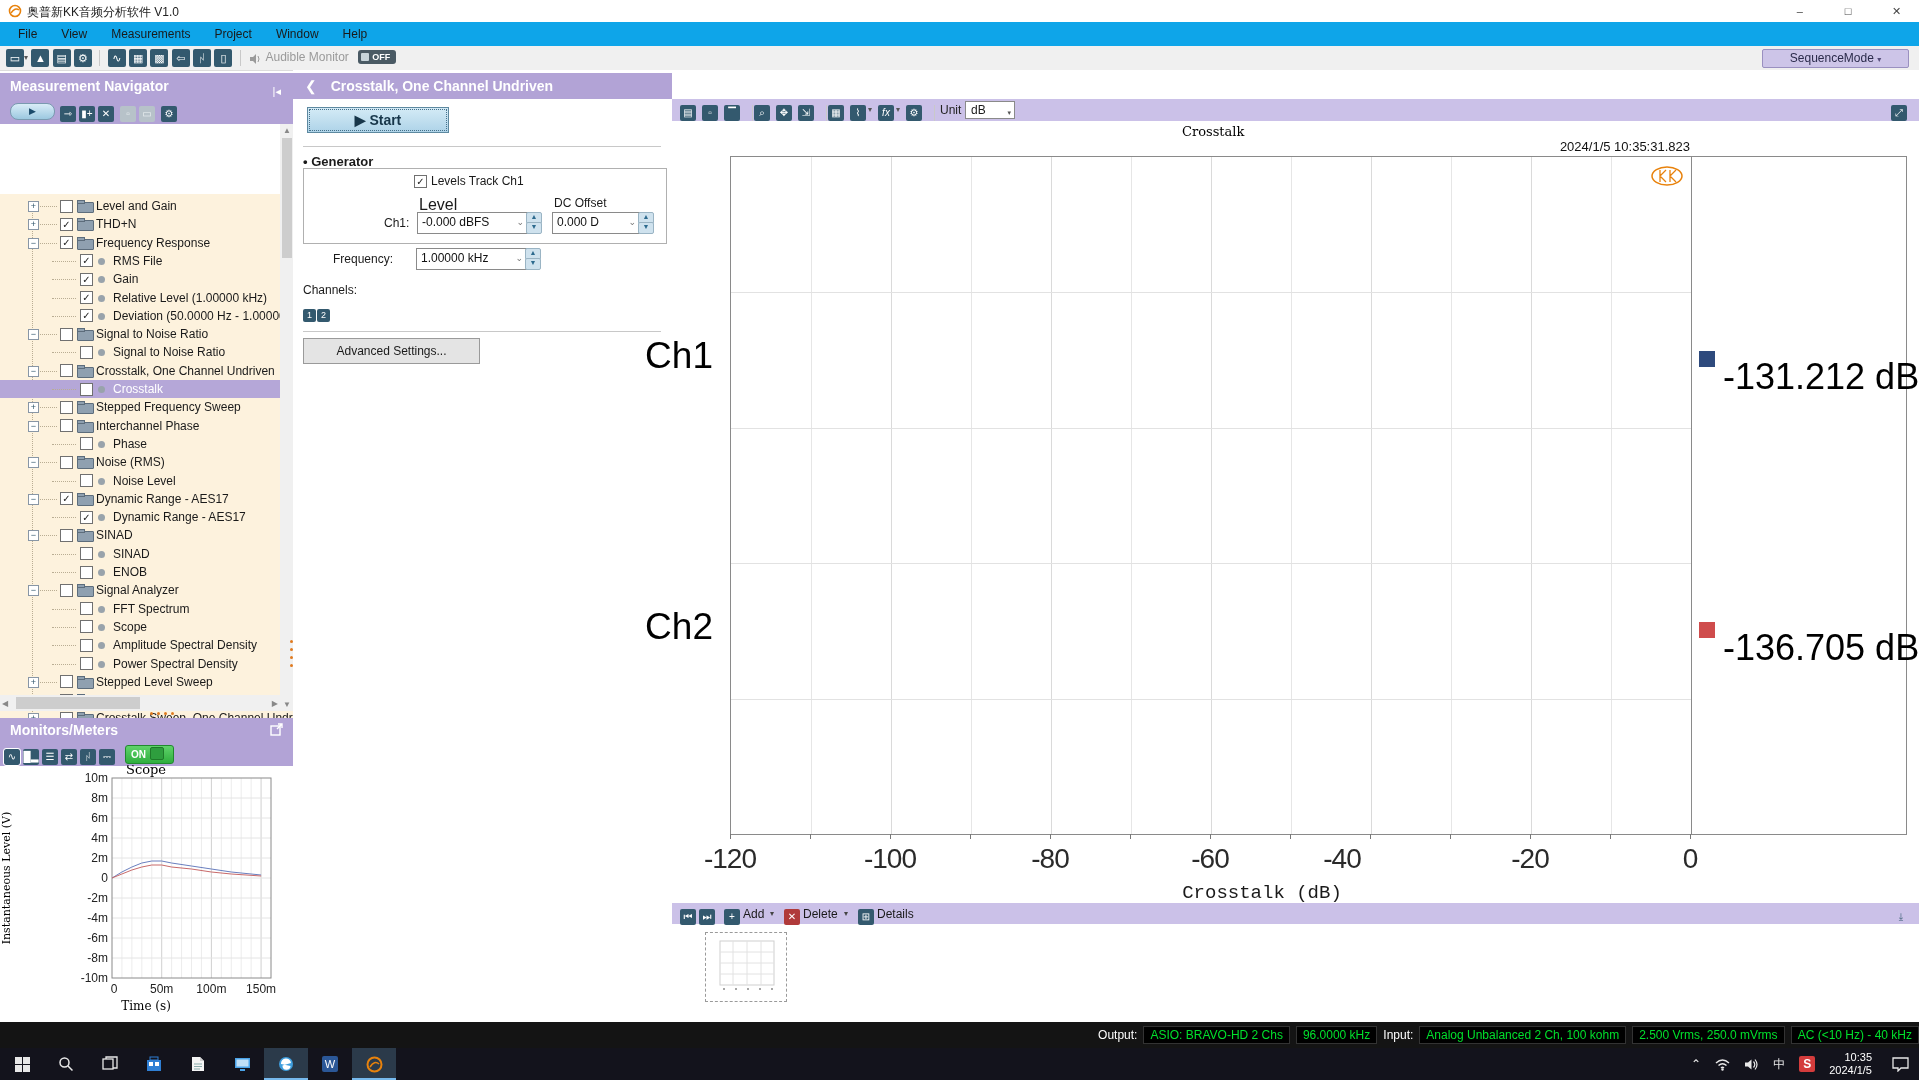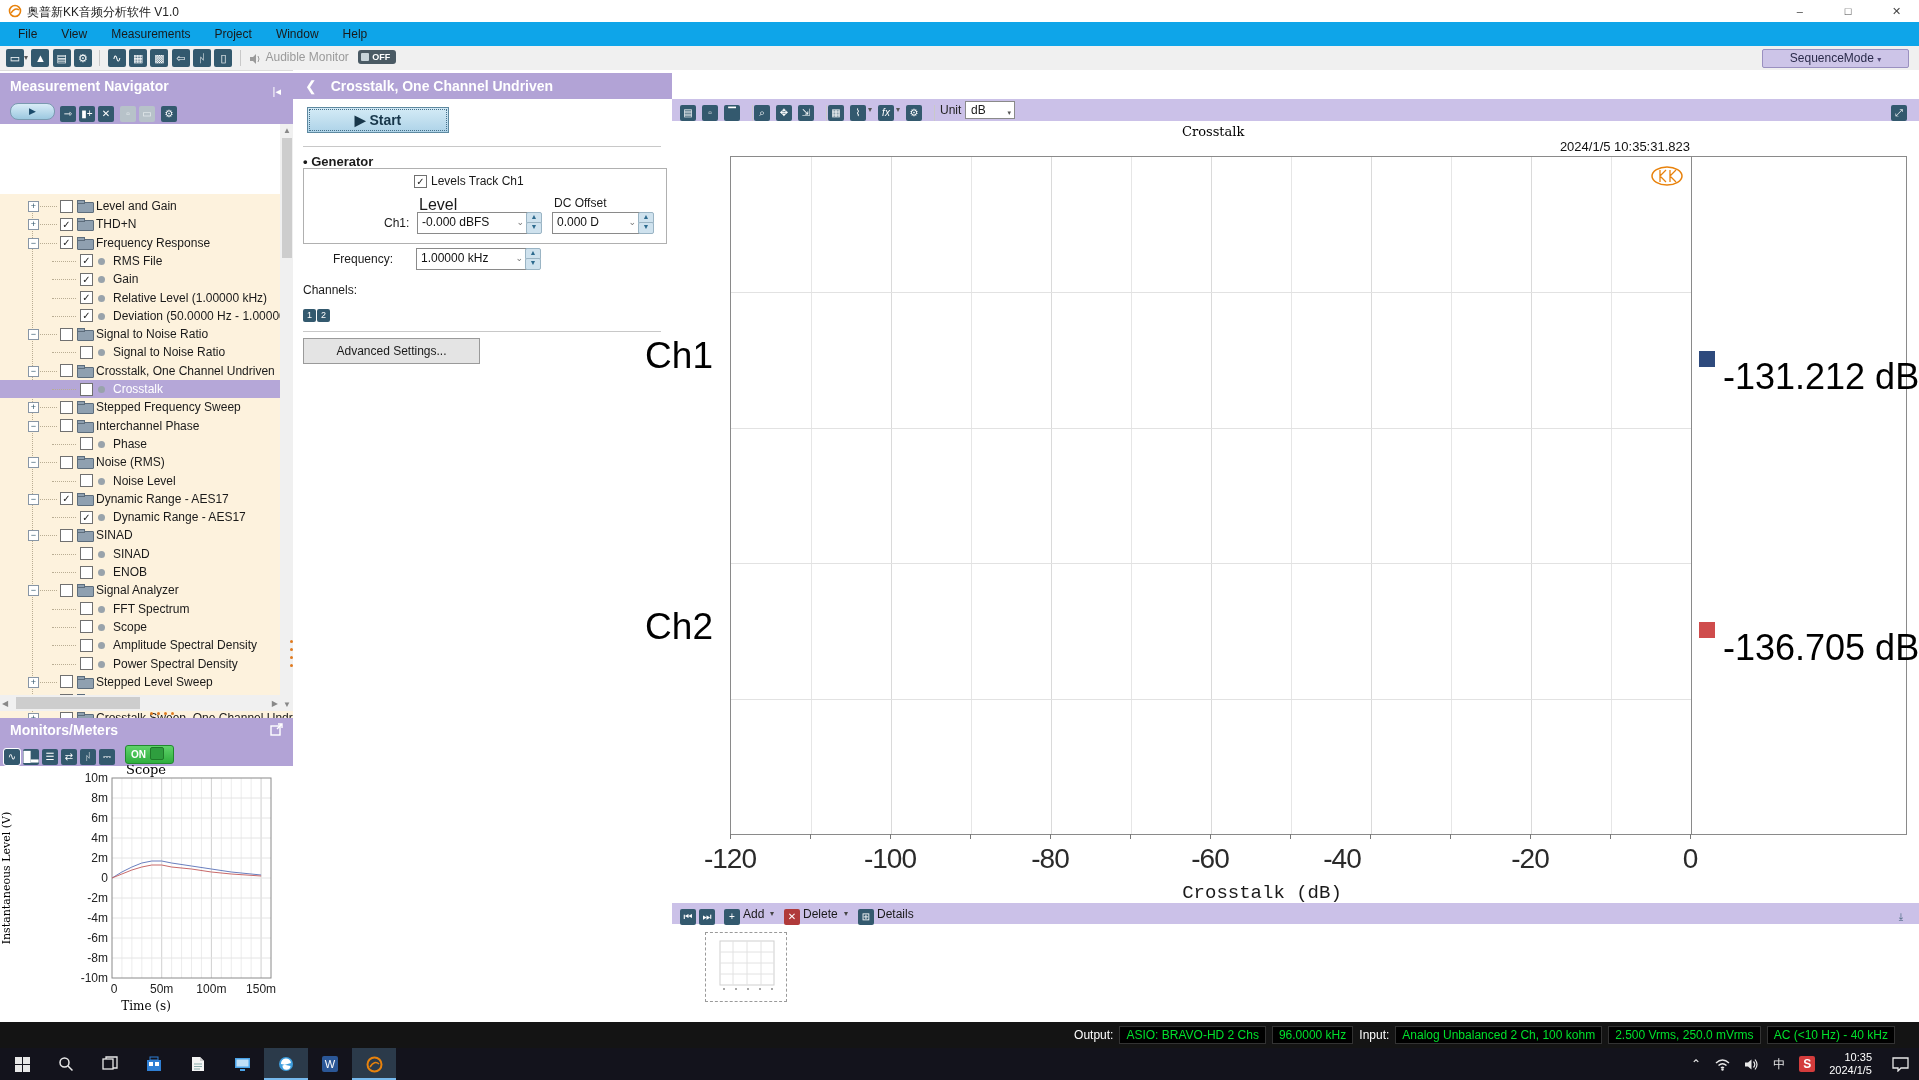--- a/index.html
+++ b/index.html
@@ -56,21 +56,21 @@
   
   #graphpanel{left:672px;top:70px;width:1247px;height:952px;background:#fff;}
   .gridv{position:absolute;width:1px;background:#e6e6e6;}
   .gridh{position:absolute;height:1px;background:#e2e2e2;}
   .bigtick{position:absolute;font-size:28px;color:#2a2a2a;letter-spacing:-1px;text-align:center;width:160px;}
   .chlabel{position:absolute;font-size:37px;color:#000;text-align:right;width:156px;}
   .reading{position:absolute;font-size:36px;color:#000;white-space:nowrap;margin-top:20px;}
   .sq{position:absolute;width:16px;height:16px;}
   
   #statusbar{left:0;top:1022px;width:1919px;height:26px;background:#141414;display:flex;align-items:center;
-             justify-content:flex-end;gap:6px;padding-right:24px;box-sizing:border-box;}
+             justify-content:flex-end;gap:6px;padding-right:0;box-sizing:border-box;}
   .stlabel{color:#fff;font-size:12px;}
   .stbox{background:#000;border:1px solid #333;color:#00e02c;font-size:12px;padding:1px 6px;white-space:nowrap;}
   #taskbar{left:0;top:1048px;width:1919px;height:32px;background:#13131c;display:flex;align-items:center;}
   .tkbtn{width:44px;height:32px;display:flex;align-items:center;justify-content:center;}
   .tkbtn.active{background:#2b3a4a;box-shadow:inset 0 -2px 0 #76b9ed;}
   .tray{color:#e8e8e8;font-size:12px;display:flex;align-items:center;gap:14px;margin-left:auto;padding-right:10px;}
   .clock{color:#fff;font-size:11px;text-align:right;line-height:13px;}
 </style>
 </head>
 <body>

